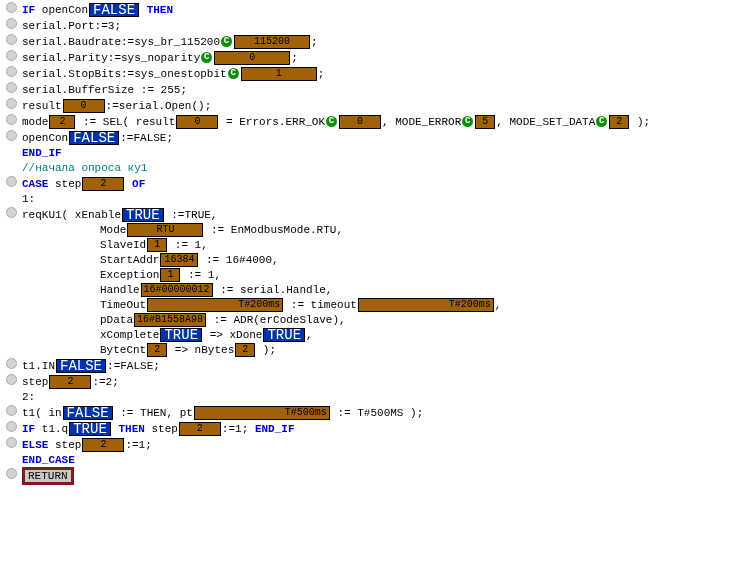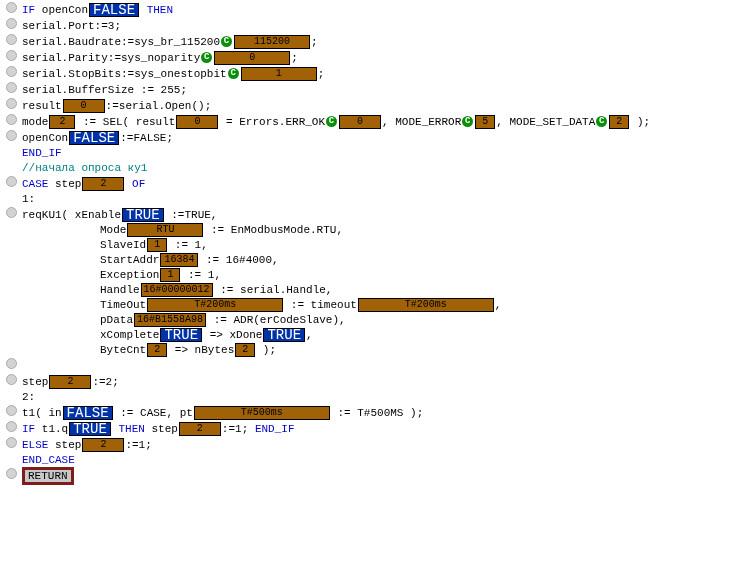--- a/index.html
+++ b/index.html
@@ -13,25 +13,25 @@
     }
     .line { white-space: nowrap; display:flex; align-items:center; }
     .gutter {
       display:inline-block;
       width: 14px;
       text-align:center;
       margin-right: 4px;
     }
     .bp { display:inline-block; width:9px;height:9px;border-radius:50%;background:#d3d3d3;border:1px solid #aaa;}
     .code { display:inline-block; }
-    .kw { color:#0000cc; font-weight:normal;}
+    .kw { color:#0000cc; font-weight:bold;}
     .cmt { color:#008080; font-style:normal;}
     .valbox { display:inline-block;border:1px solid #000;padding:0 2px;min-width:36px;text-align:center;background:#a16207;color:#000;margin:0 1px;vertical-align:middle;font-size:10px;line-height:12px;}
     .valbox.wide { min-width:70px;}
-    .valbox.vwide { min-width:130px;}
+    .valbox.vwide { min-width:130px;text-align:right;}
     .greenC { display:inline-block;width:11px;height:11px;border-radius:50%;background:#0b8f0b;color:#fff;font-weight:bold;font-size:9px;line-height:11px;text-align:center;vertical-align:middle;margin:0 1px;}
     .blueval { background:#0033aa;color:#fff;border:1px solid #000;display:inline-block;padding:0 3px;font-size:14px;line-height:12px;vertical-align:middle;margin:0 1px;}
     .indentP { display:inline-block; width:78px;}
     .ret { background:#c8c8c8;border:3px solid #7f1d1d;padding:0 3px;}
   </style>
 </head>
 <body>
 
 <div>
 
@@ -147,35 +147,36 @@
     </div>
 
 
 <div class="line">
       <span class="gutter"></span>
       <span class="code"><span class="indentP"></span><span>ByteCnt</span><span class="valbox" style="min-width:14px">2</span><span> =&gt; nBytes</span><span class="valbox" style="min-width:14px">2</span><span> );</span></span>
     </div>
 
 <div class="line">
       <span class="gutter"><span class="bp"></span></span>
+      <span class="code"><span>t1.IN</span><span class="blueval">FALSE</span><span>:=FALSE;</span></span>
     </div>
 
 <div class="line">
       <span class="gutter"><span class="bp"></span></span>
       <span class="code"><span>step</span><span class="valbox">2</span><span>:=2;</span></span>
     </div>
 
 <div class="line">
       <span class="gutter"></span>
       <span class="code">2:</span>
     </div>
 
 <div class="line">
       <span class="gutter"><span class="bp"></span></span>
-      <span class="code"><span>t1( in</span><span class="blueval">FALSE</span><span> := CASE, pt</span><span class="valbox vwide">T#500ms</span><span> := T#500MS );</span></span>
+      <span class="code"><span>t1( in</span><span class="blueval">FALSE</span><span> := THEN, pt</span><span class="valbox vwide">T#500ms</span><span> := T#500MS );</span></span>
     </div>
 
 <div class="line">
       <span class="gutter"><span class="bp"></span></span>
       <span class="code"><span class="kw">IF</span><span> t1.q</span><span class="blueval">TRUE</span> <span class="kw">THEN</span><span> step</span><span class="valbox">2</span><span>:=1; </span><span class="kw">END_IF</span></span>
     </div>
 
 <div class="line">
       <span class="gutter"><span class="bp"></span></span>
       <span class="code"><span class="kw">ELSE</span><span> step</span><span class="valbox">2</span><span>:=1;</span></span>

